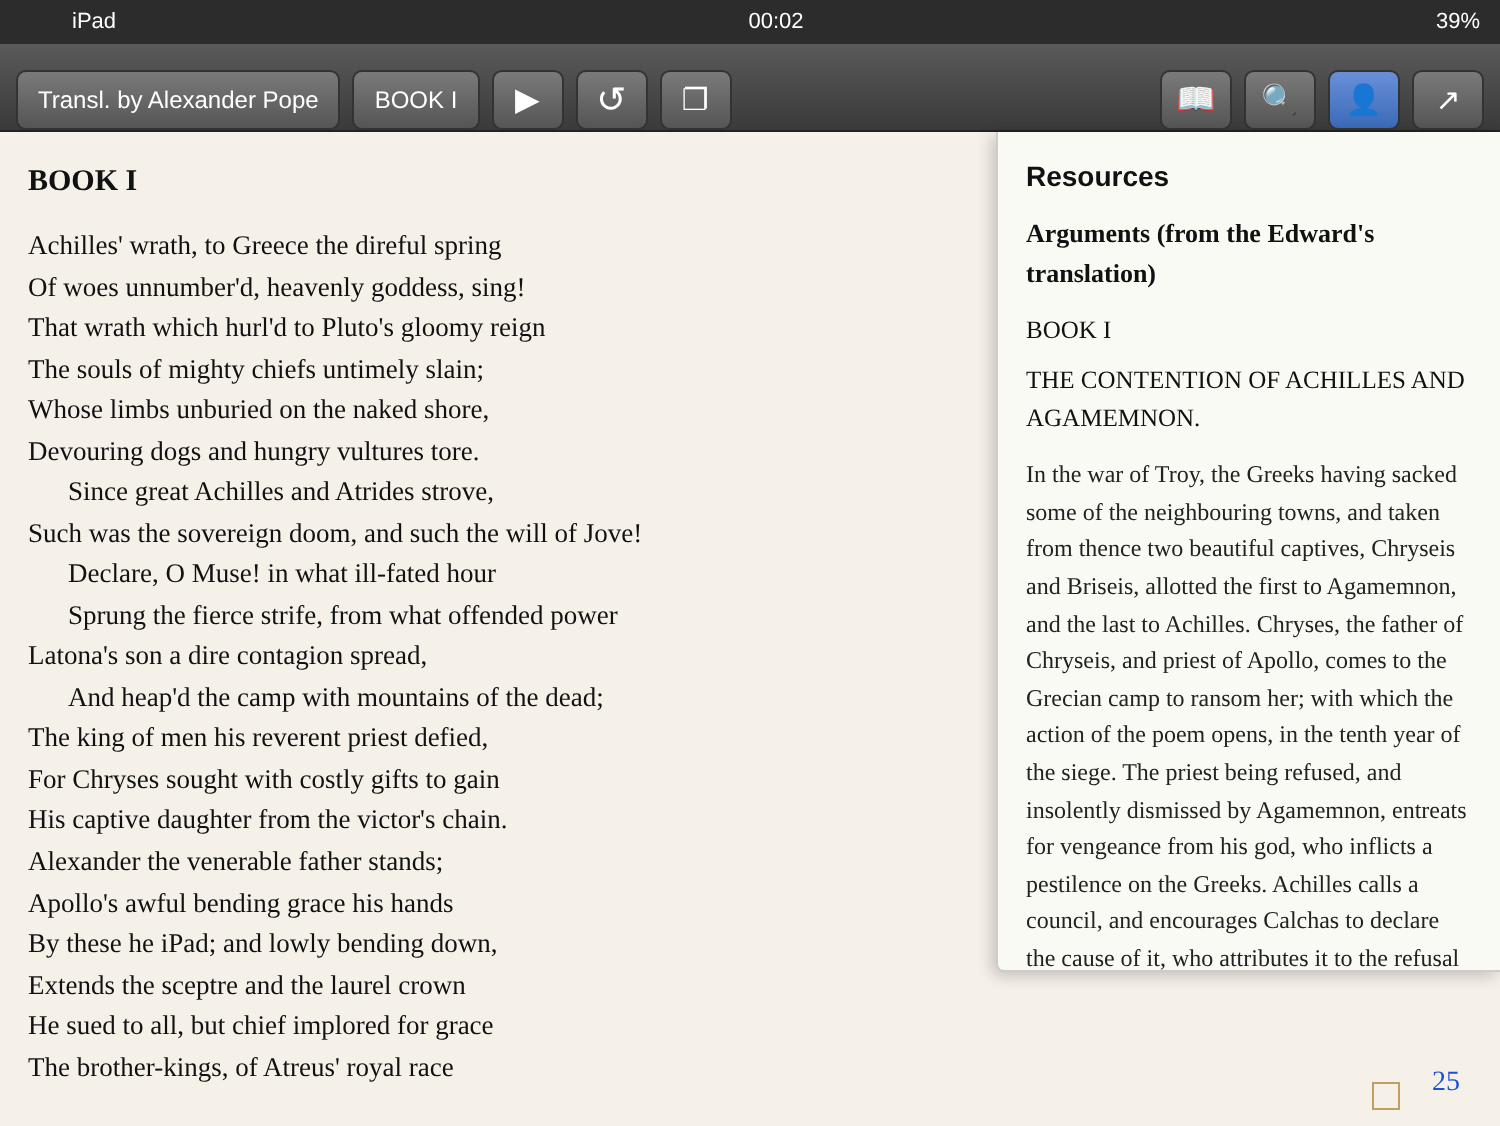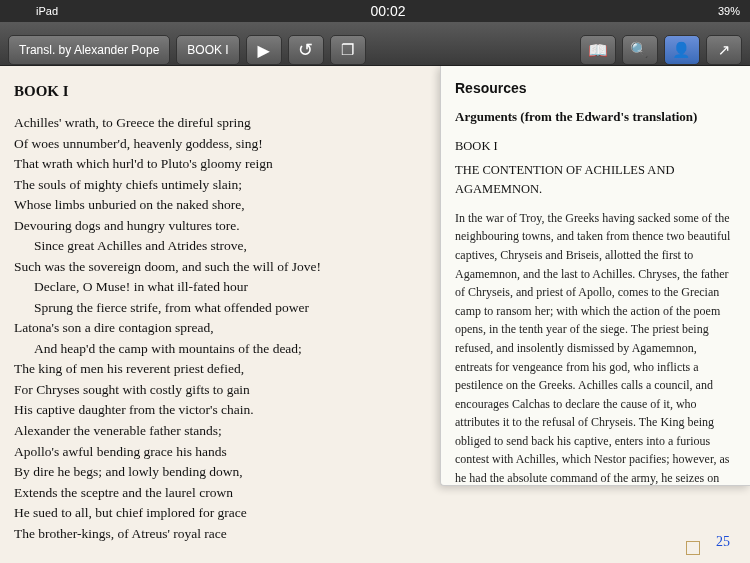--- a/index.html
+++ b/index.html
@@ -19,21 +19,21 @@
       height: 22px;
       display: flex;
       align-items: center;
       justify-content: space-between;
       padding: 0 10px;
       color: #fff;
       font-size: 11px;
       font-family: -apple-system, Arial, sans-serif;
     }
     .status-left { display: flex; align-items: center; gap: 5px; padding-left: 26px; }
-    .status-center { font-size: 14px; }
+    .status-center { font-size: 11px; }
     .status-right { display: flex; align-items: center; gap: 4px; font-size: 11px; }
 
     
     .toolbar {
       background: linear-gradient(to bottom, #5a5a5a, #3a3a3a);
       height: 44px;
       display: flex;
       align-items: flex-end;
       padding: 0 8px;
       gap: 6px;
@@ -126,21 +126,21 @@
       height: 14px;
       border: 1px solid #c0a060;
       background: #f5f0e8;
     }
 
     
     .resources-panel {
       position: absolute;
       right: 0;
       top: 0;
-      width: 310px;
+      width: 252px;
       background: #fafaf5;
       border-left: 1px solid #ccc;
       border-bottom: 1px solid #ccc;
       border-radius: 0 0 0 4px;
       box-shadow: -2px 2px 8px rgba(0,0,0,0.2);
       padding: 12px 14px;
       font-size: 12.5px;
       line-height: 1.5;
       color: #111;
       max-height: 420px;
@@ -231,21 +231,21 @@
         <span class="poem-line">Such was the sovereign doom, and such the will of Jove!</span>
         <span class="poem-line indented">Declare, O Muse! in what ill-fated hour</span>
         <span class="poem-line indented">Sprung the fierce strife, from what offended power</span>
         <span class="poem-line">Latona's son a dire contagion spread,</span>
         <span class="poem-line indented">And heap'd the camp with mountains of the dead;</span>
         <span class="poem-line">The king of men his reverent priest defied,</span>
         <span class="poem-line">For Chryses sought with costly gifts to gain</span>
         <span class="poem-line">His captive daughter from the victor's chain.</span>
         <span class="poem-line">Alexander the venerable father stands;</span>
         <span class="poem-line">Apollo's awful bending grace his hands</span>
-        <span class="poem-line">By dire he begs; and lowly bending down,</span>
+        <span class="poem-line">By these he iPad; and lowly bending down,</span>
         <span class="poem-line">Extends the sceptre and the laurel crown</span>
         <span class="poem-line">He sued to all, but chief implored for grace</span>
         <span class="poem-line">The brother-kings, of Atreus' royal race</span>
       </div>
     <div class="page-corner"></div>
     <div class="page-number">25</div>
   </div>
 
   <div class="resources-panel">
 

